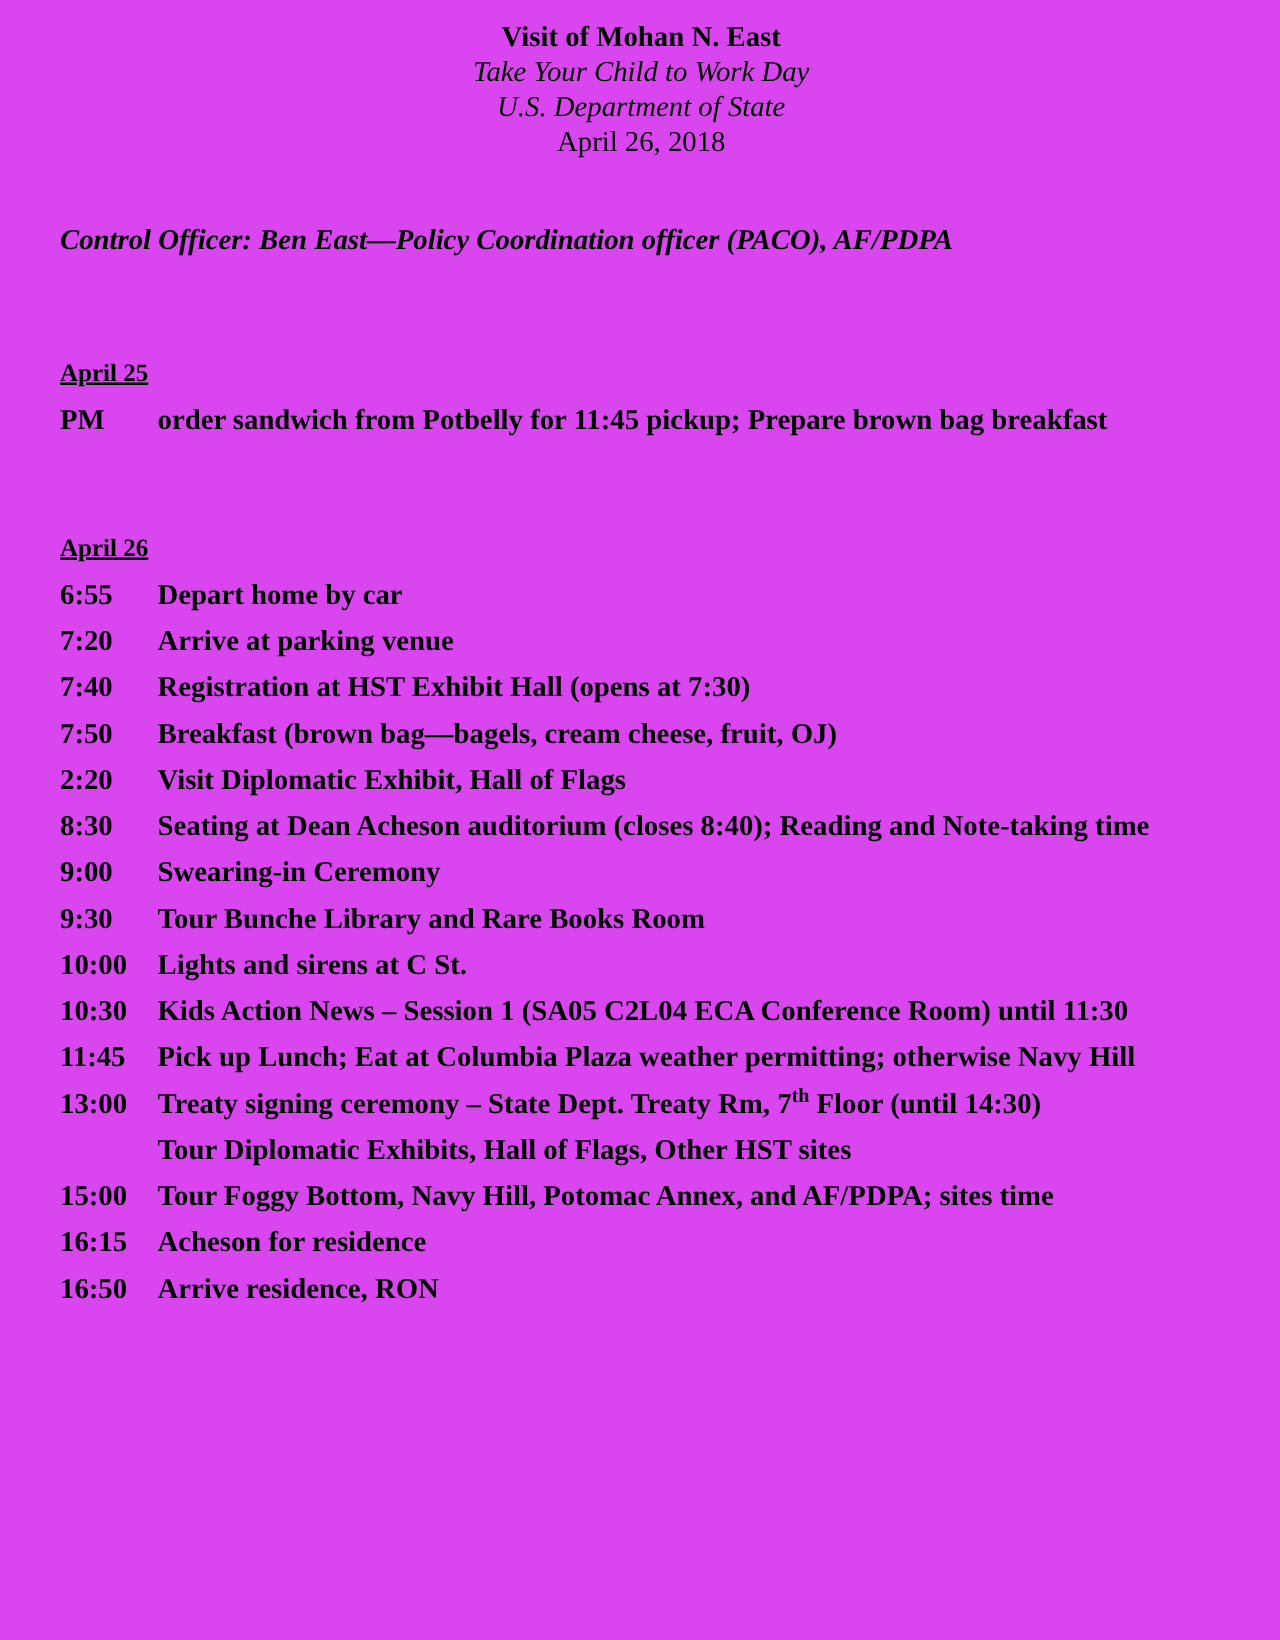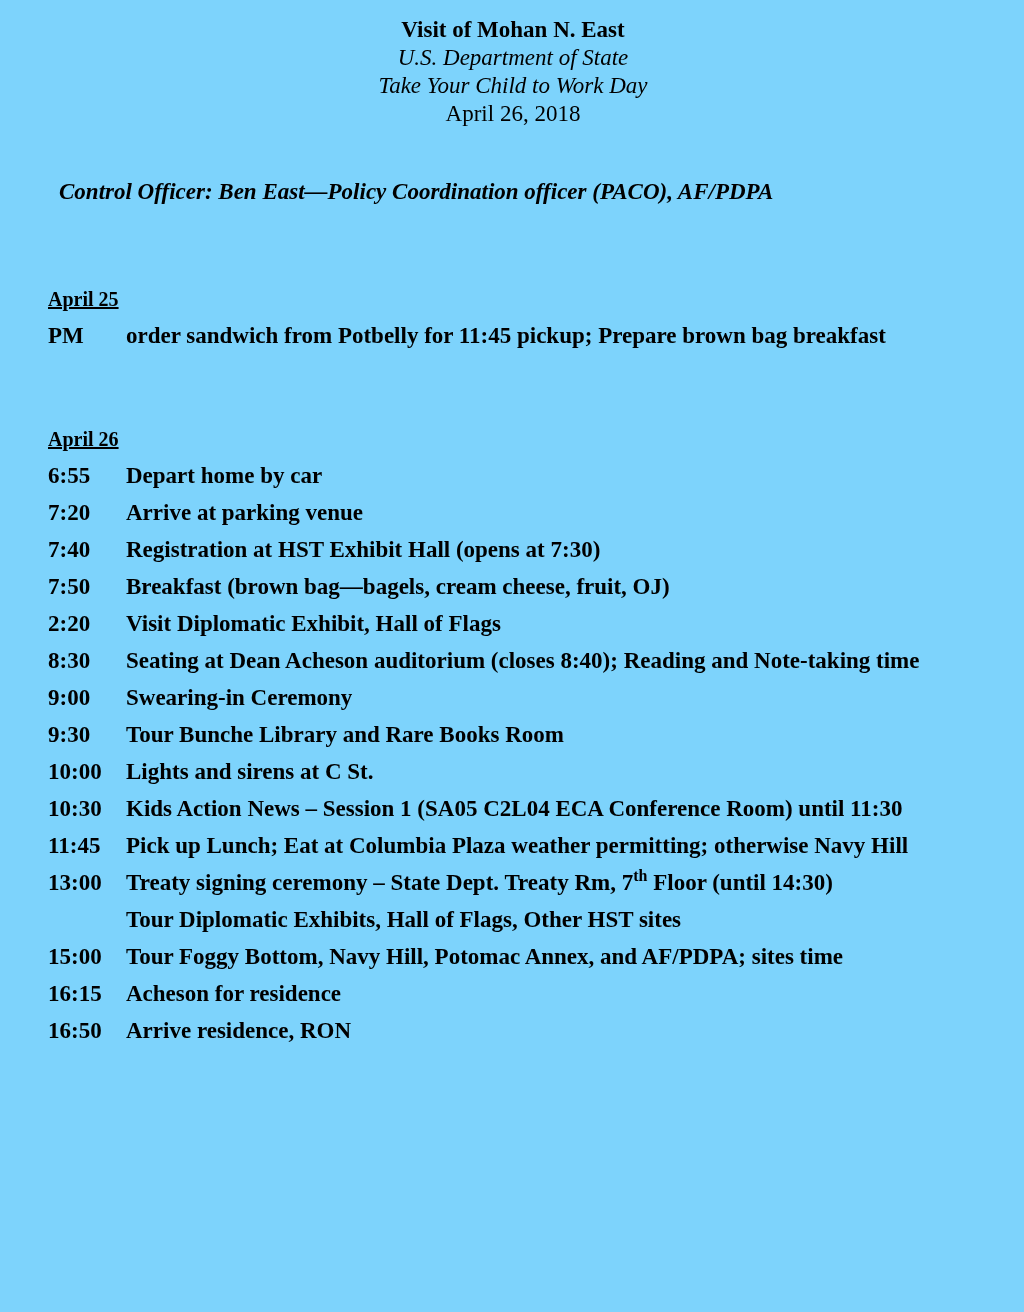--- a/index.html
+++ b/index.html
@@ -6,38 +6,38 @@
     margin: 0;
     padding: 0;
     background: #ffffff;
   }
   .page {
     position: relative;
     width: 1024px;
     height: 1312px;
     box-sizing: border-box;
     padding: 16px 46px 12px 48px;
-    background: #7dd3fc;
+    background: #d946ef;
     color: #000000;
     font-family: "Liberation Serif", "DejaVu Serif", serif;
     font-size: 23px;
     overflow: hidden;
   }
   .doc-header {
     text-align: center;
     line-height: 28px;
   }
   .doc-title {
     font-weight: bold;
   }
   .doc-subtitle {
     font-style: italic;
   }
   .control-line {
-    margin: 50px 0 0 11px;
+    margin: 50px 0 0 0;
     line-height: 28px;
     font-weight: bold;
     font-style: italic;
   }
   .section {
     margin: 0;
   }
   .day-heading {
     margin: 75px 0 0 0;
     font-size: 20px;
@@ -67,22 +67,22 @@
     line-height: 0;
     vertical-align: super;
   }
 </style>
 </head>
 <body>
 
 <div class="page">
   <div class="doc-header">
     <div class="doc-title">Visit of Mohan N. East</div>
+    <div class="doc-subtitle">Take Your Child to Work Day</div>
     <div class="doc-subtitle">U.S. Department of State</div>
-    <div class="doc-subtitle">Take Your Child to Work Day</div>
     <div class="doc-date">April 26, 2018</div>
   </div>
 
   <p class="control-line">Control Officer: Ben East—Policy Coordination officer (PACO), AF/PDPA</p>
 
   <div id="sections">
   <section class="section">
     <h2 class="day-heading">April 25</h2>
     <div class="entries">
   <div class="entry">

